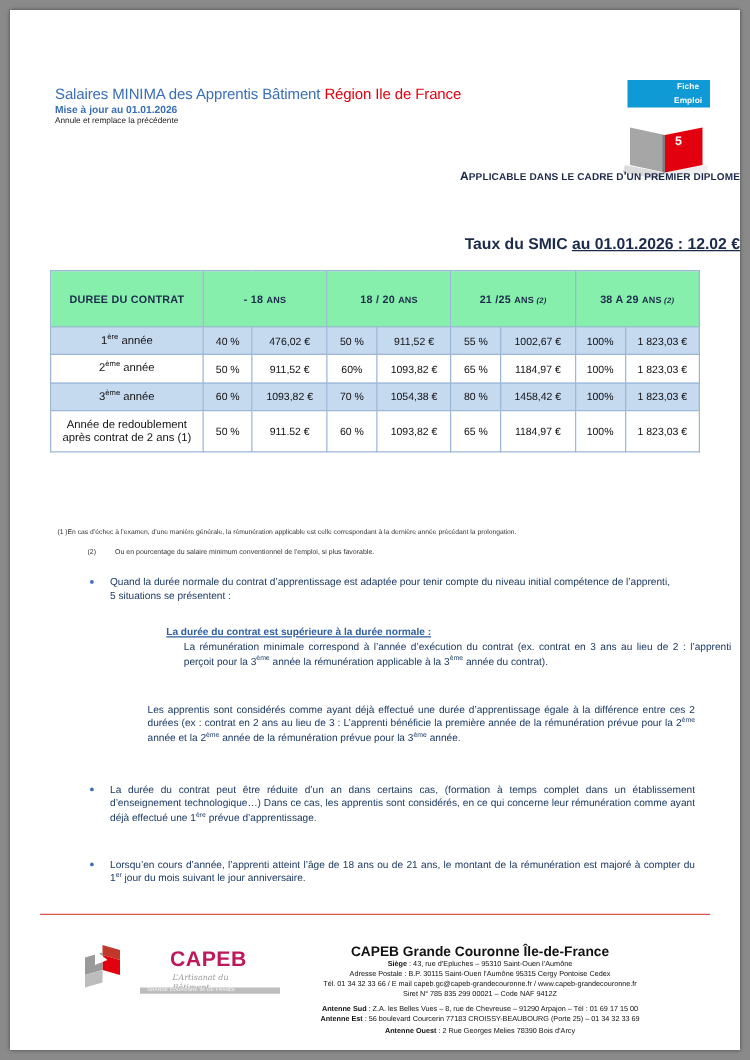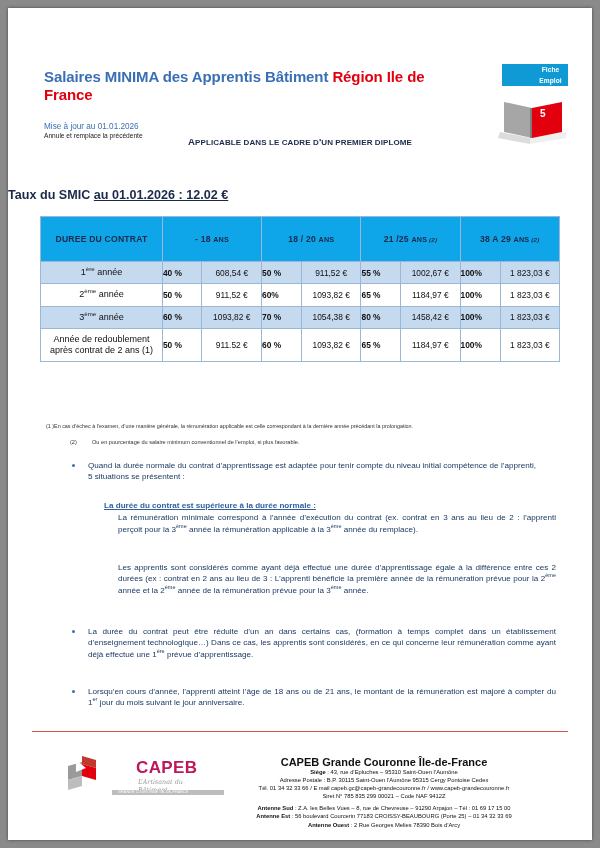--- a/index.html
+++ b/index.html
@@ -13,81 +13,81 @@
     position:absolute;left:8px;top:8px;
     width:584px;height:832px;
     background:#ffffff;
     box-shadow:0 0 3px rgba(0,0,0,.5);
     overflow:hidden;
   }
   .inner{position:relative;width:100%;height:100%;}
 
   
   .hdr{position:absolute;left:36px;top:60px;width:430px;}
-  .hdr-title{font-size:15px;font-weight:bold;color:#3a6fb5;line-height:1.2;letter-spacing:-.1px;}
+  .hdr-title{font-size:12px;font-weight:normal;color:#3a6fb5;line-height:1.2;letter-spacing:-.1px;}
   .hdr-title .red{color:#e2000f;}
-  .hdr-sub{margin-top:18px;font-size:8.2px;font-weight:normal;color:#3a6fb5;}
+  .hdr-sub{margin-top:1px;font-size:8.2px;font-weight:bold;color:#3a6fb5;}
   .hdr-sub2{margin-top:1px;font-size:6.6px;color:#222;}
 
   
   .badge{position:absolute;right:18px;top:56px;width:86px;height:88px;}
   .badge-label{
     position:absolute;left:14px;top:0;width:66px;height:22px;
     background:#0f9ad6;color:#fff;text-align:center;
     font-size:6.6px;font-weight:bold;line-height:10.5px;padding-top:1px;
     letter-spacing:.1px;box-sizing:border-box;padding-left:31px;
   }
   .badge-label .l2{font-size:8.2px;letter-spacing:.4px;}
   .badge-book{position:absolute;left:8px;top:24px;width:74px;height:58px;}
   .badge-num{
     position:absolute;left:52px;top:44px;color:#fff;font-size:10px;font-weight:bold;
   }
 
   
-  .appl{position:absolute;left:0;top:128px;width:100%;text-align:center;}
+  .appl{position:absolute;left:0;top:128px;width:100%;text-align:right;}
   .appl-main{font-size:9.6px;font-weight:bold;color:#1b2a4a;letter-spacing:.1px;}
   .appl-main .sc{font-size:8px;}
   .appl-sub{margin-top:3px;font-size:7.6px;color:#1b2a4a;}
 
-  .smic{position:absolute;left:0;top:180px;width:100%;text-align:left;
+  .smic{position:absolute;left:0;top:180px;width:100%;text-align:right;
         font-size:12.6px;font-weight:bold;color:#1b2a4a;}
   .smic u{text-decoration:underline;}
 
   
   .tbl{position:absolute;left:32px;top:208px;width:520px;border-collapse:collapse;}
   .tbl td,.tbl th{border:1px solid #9cb6d6;padding:0;}
   .tbl th{
     height:44px;color:#1b2a4a;font-size:8.6px;font-weight:bold;text-align:center;
-    background:#0ea5e9;letter-spacing:.2px;
+    background:#86efac;letter-spacing:.2px;
   }
   .tbl th .sc{font-size:7.2px;}
   .tbl th .fn{font-size:6.2px;font-style:italic;font-weight:bold;}
   .r-shade td{background:#c5d9ef;}
   .r-plain td{background:#ffffff;}
   td.lbl{width:118px;text-align:center;font-size:9px;color:#111;padding:5px 3px;line-height:1.25;}
-  td.pct{width:40px;text-align:left;font-size:8.4px;color:#111;font-weight:bold;}
+  td.pct{width:40px;text-align:center;font-size:8.4px;color:#111;}
   td.amt{width:60px;text-align:center;font-size:8.4px;color:#111;}
   sup{font-size:.68em;vertical-align:super;line-height:0;}
 
   
   .fn1{position:absolute;left:38px;top:415px;font-size:5.4px;color:#333;}
   .fn2{position:absolute;left:62px;top:431px;font-size:5.6px;color:#333;}
   .fn2 .n{display:inline-block;width:22px;}
 
   
   .bl{position:absolute;color:#1b3a63;font-size:8.1px;line-height:11.4px;text-align:justify;}
   .bl .dot{position:absolute;left:-16px;top:3.5px;width:3px;height:3px;background:#3a6fb5;border-radius:50%;}
   .b1{left:80px;top:452px;width:448px;}
   .b4{left:80px;top:618px;width:468px;}
   .b5{left:80px;top:678px;width:468px;}
 
   .sect{position:absolute;left:96px;color:#1b3a63;font-size:8.1px;line-height:11.4px;text-align:justify;}
   .sect .hd{color:#2f5f9e;font-weight:bold;text-decoration:underline;display:block;margin-bottom:1px;}
   .sect .bd{display:block;padding-left:14px;}
-  .s1{top:492px;width:452px;}
+  .s1{top:492px;width:452px;margin-left:29px;}
   .s2{top:554px;width:452px;}
 
   
   .fsep{position:absolute;left:24px;top:723px;width:536px;border-top:1px solid #d9534f;}
   .logo{position:absolute;left:46px;top:742px;width:130px;height:56px;}
   .logo-txt{position:absolute;left:82px;top:8px;font-size:17px;font-weight:bold;color:#be185d;letter-spacing:.4px;}
   .logo-tag{position:absolute;left:84px;top:28px;font-size:6.4px;color:#9a9a9a;font-family:"DejaVu Serif",serif;font-style:italic;}
   .logo-bar{position:absolute;left:58px;top:40px;width:112px;height:5px;background:#bdbdbd;}
   .logo-bar span{position:absolute;left:6px;top:-.5px;font-size:3.6px;color:#fff;letter-spacing:.2px;}
 
@@ -137,21 +137,21 @@
         <th colspan="2"><span>- 18 </span><span class="sc">ANS</span></th>
         <th colspan="2"><span>18 / 20 </span><span class="sc">ANS</span></th>
         <th colspan="2"><span>21 /25 </span><span class="sc">ANS</span><span class="fn"> (2)</span></th>
         <th colspan="2"><span>38 A 29 </span><span class="sc">ANS</span><span class="fn"> (2)</span></th>
       </tr>
     </thead>
     <tbody>
       <tr class="r-shade">
         <td class="lbl"><span>1</span><sup>ère</sup><span> année</span></td>
         <td class="pct">40 %</td>
-        <td class="amt">608,54 €</td>
+        <td class="amt">476,02 €</td>
         <td class="pct">50 %</td>
         <td class="amt">911,52 €</td>
         <td class="pct">55 %</td>
         <td class="amt">1002,67 €</td>
         <td class="pct">100%</td>
         <td class="amt">1 823,03 €</td>
       </tr>
       <tr class="r-plain">
         <td class="lbl"><span>2</span><sup>ème</sup><span> année</span></td>
         <td class="pct">50 %</td>
@@ -188,21 +188,21 @@
     </tbody>
   </table>
 
   <div class="fn1">(1 )En cas d’échec à l’examen, d’une manière générale, la rémunération applicable est celle correspondant à la dernière année précédant la prolongation.</div>
   <div class="fn2"><span class="n">(2)</span><span>Ou en pourcentage du salaire minimum conventionnel de l’emploi, si plus favorable.</span></div>
 
   <div class="bl b1"><span class="dot"></span><span>Quand la durée normale du contrat d’apprentissage est adaptée pour tenir compte du niveau initial compétence de l’apprenti, 5 situations se présentent :</span></div>
 
   <div class="sect s1">
     <span class="hd">La durée du contrat est supérieure à la durée normale :</span>
-    <span class="bd"><span>La rémunération minimale correspond à l’année d’exécution du contrat (ex. contrat en 3 ans au lieu de 2 : l’apprenti perçoit pour la 3</span><sup>ème</sup><span> année la rémunération applicable à la 3</span><sup>ème</sup><span> année du remplace).</span></span>
+    <span class="bd"><span>La rémunération minimale correspond à l’année d’exécution du contrat (ex. contrat en 3 ans au lieu de 2 : l’apprenti perçoit pour la 3</span><sup>ème</sup><span> année la rémunération applicable à la 3</span><sup>ème</sup><span> année du contrat).</span></span>
   </div>
 
   <div class="sect s2">
     <span class="bd"><span>Les apprentis sont considérés comme ayant déjà effectué une durée d’apprentissage égale à la différence entre ces 2 durées (ex : contrat en 2 ans au lieu de 3 : L’apprenti bénéficie la première année de la rémunération prévue pour la 2</span><sup>ème</sup><span> année et la 2</span><sup>ème</sup><span> année de la rémunération prévue pour la 3</span><sup>ème</sup><span> année.</span></span>
   </div>
 
   <div class="bl b4"><span class="dot"></span><span>La durée du contrat peut être réduite d’un an dans certains cas, (formation à temps complet dans un établissement d’enseignement technologique…) Dans ce cas, les apprentis sont considérés, en ce qui concerne leur rémunération comme ayant déjà effectué une 1</span><sup>ère</sup><span> prévue d’apprentissage.</span></div>
 
   <div class="bl b5"><span class="dot"></span><span>Lorsqu’en cours d’année, l’apprenti atteint l’âge de 18 ans ou de 21 ans, le montant de la rémunération est majoré à compter du 1</span><sup>er</sup><span> jour du mois suivant le jour anniversaire.</span></div>
 

